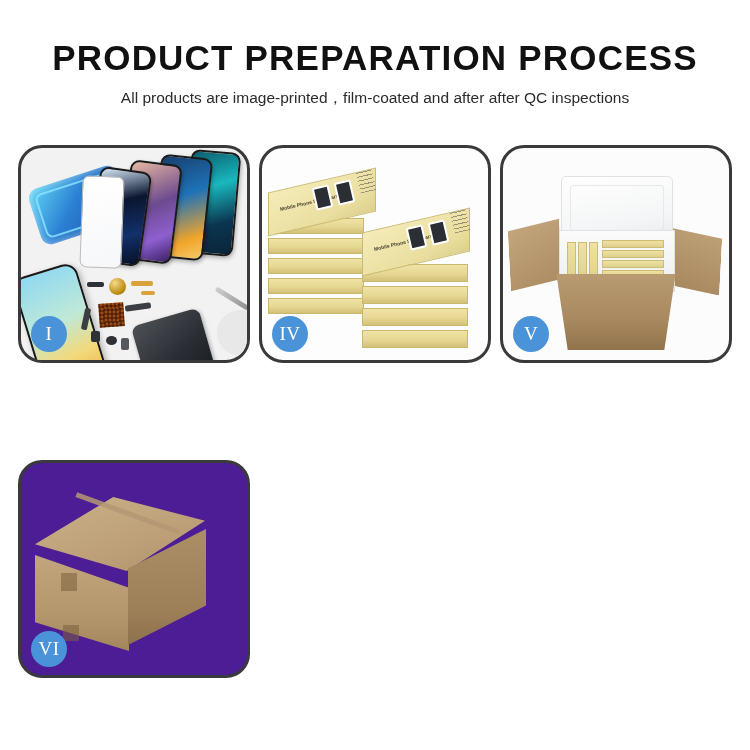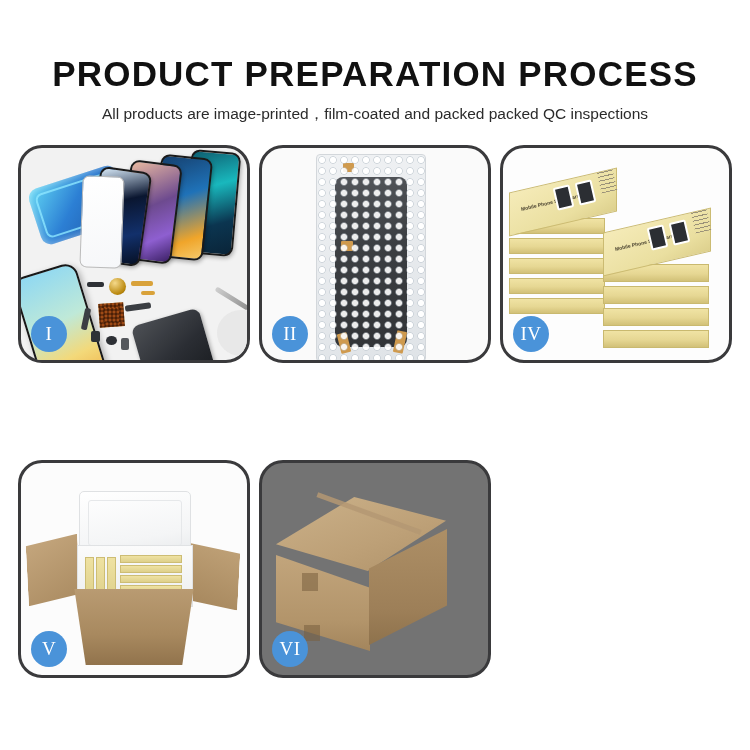--- a/index.html
+++ b/index.html
@@ -5,21 +5,21 @@
   * { box-sizing: border-box; margin: 0; padding: 0; }
   html, body {
     width: 750px; height: 750px;
     background: #ffffff;
     font-family: "Liberation Sans", sans-serif;
     overflow: hidden;
   }
   .page { position: relative; width: 750px; height: 750px; background:#fff; }
 
   
-  .header { padding-top: 54px; text-align: center; }
+  .header { padding-top: 38px; text-align: center; }
   .title {
     font-family: "Liberation Sans", sans-serif;
     font-size: 35px;
     font-weight: 700;
     letter-spacing: 1.2px;
     color: #111111;
     line-height: 1.15;
     white-space: nowrap;
   }
   .subtitle {
@@ -227,21 +227,21 @@
     background:linear-gradient(170deg,#ffffff 0%, #f4f5f6 70%, #e8eaec 100%);
     border:1px solid #dfe1e3; border-radius:5px;
   }
   .p5 .foamlid:after{ content:""; position:absolute; inset:8px; border:1px solid #e6e8ea; border-radius:3px; }
   .p5 .ybox {
     position:absolute; background:linear-gradient(180deg,#efe2a2,#ded08b);
     border:1px solid #cdbd74;
   }
 
   
-  .p6 { background:#737373; }
+  .p6 { background:#4c1d95; }
   .p6 .top {
     position:absolute; left:14px; top:34px; width:170px; height:74px;
     background:linear-gradient(160deg,#cbb189 0%, #bda077 60%, #b0936a 100%);
     clip-path: polygon(46% 0, 100% 32%, 54% 100%, 0 64%);
   }
   .p6 .seam {
     position:absolute; left:52px; top:48px; width:110px; height:5px;
     background:#b49873; transform: rotate(20deg); opacity:.85;
   }
   .p6 .left {
@@ -256,21 +256,21 @@
   }
   .p6 .tab { position:absolute; background:rgba(120,95,62,.55); }
 </style>
 </head>
 <body>
 
 <div class="page">
 
   <div class="header">
     <div class="title">PRODUCT PREPARATION PROCESS</div>
-    <div class="subtitle">All products are image-printed，film-coated and packed packed QC inspections</div>
+    <div class="subtitle">All products are image-printed，film-coated and after after QC inspections</div>
   </div>
 
   <div class="grid">
 
     <div class="panel p1">
       <div class="scene">
         <div class="adhesive"></div>
         <div class="ph ph-d"></div>
         <div class="ph ph-c"></div>
         <div class="ph ph-b"></div>
@@ -287,33 +287,20 @@
         <div class="flex" style="left:120px;top:143px;width:14px;height:4px;"></div>
         <div class="chip" style="left:62px;top:160px;width:6px;height:22px;background:#3b3e43;transform:rotate(12deg);"></div>
         <div class="chip" style="left:104px;top:156px;width:26px;height:6px;background:#3b3e43;transform:rotate(-8deg);"></div>
         <div class="backplate"></div>
         <div class="hand"></div>
         <div class="tool"></div>
       </div>
       <div class="badge">I</div>
     </div>
 
-    <div class="panel p2">
-      <div class="scene">
-        <div class="bag">
-          <div class="screen"></div>
-          <div class="tape" style="left:26px;top:8px;width:11px;height:9px;"></div>
-          <div class="tape" style="left:24px;top:86px;width:12px;height:10px;"></div>
-          <div class="tape" style="left:22px;top:178px;width:10px;height:20px;transform:rotate(-14deg);"></div>
-          <div class="tape" style="left:78px;top:176px;width:10px;height:22px;transform:rotate(12deg);"></div>
-          <div class="bubbles"></div>
-        </div>
-      </div>
-      <div class="badge">II</div>
-    </div>
 
 
     <div class="panel p4">
       <div class="scene stack">
 
         <div class="bx" style="left:6px;top:150px;width:96px;height:16px;"></div>
         <div class="bx" style="left:6px;top:130px;width:96px;height:16px;"></div>
         <div class="bx" style="left:6px;top:110px;width:96px;height:16px;"></div>
         <div class="bx" style="left:6px;top:90px;width:96px;height:16px;"></div>
         <div class="bx" style="left:6px;top:70px;width:96px;height:16px;"></div>

